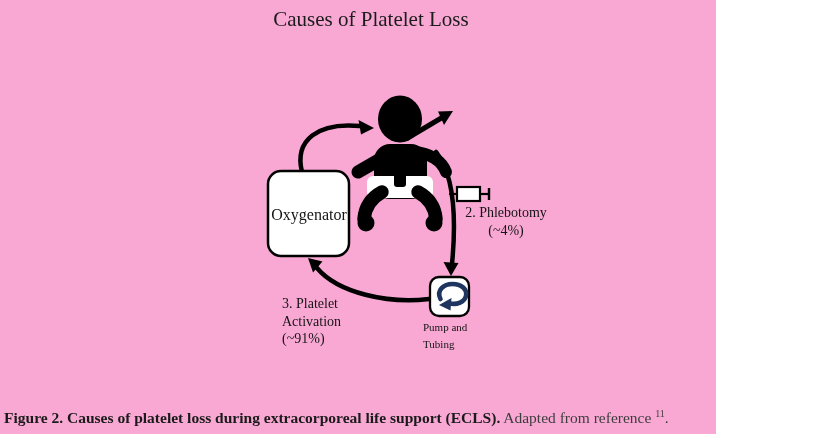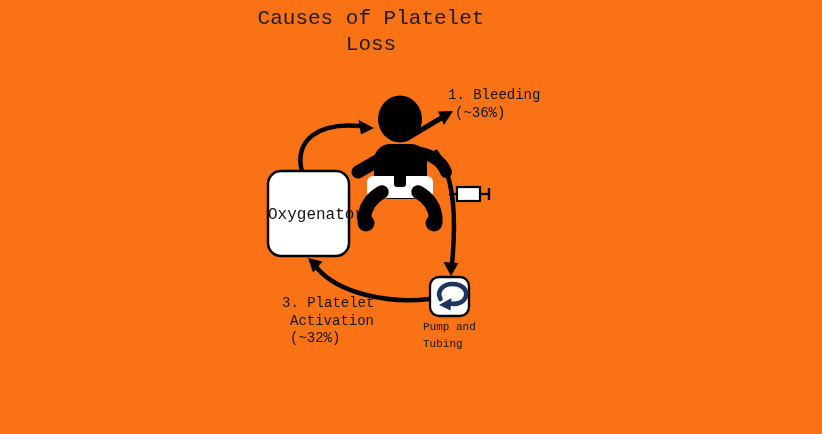--- a/index.html
+++ b/index.html
@@ -1,20 +1,20 @@
 <!DOCTYPE html>
 <html><head>
 <meta charset="utf-8">
 <style>
   html,body{margin:0;padding:0;background:#fff;}
   .screen{
     position:relative;
-    width:822px;height:434px;
-    background:#f97316;
-    font-family:Liberation Mono, monospace;
+    width:716px;height:434px;
+    background:#f9a8d4;
+    font-family:Liberation Serif, serif;
     overflow:hidden;
   }
   .diagram-svg{position:absolute;left:0;top:0;}
   .lbl{
     position:absolute;
     color:#141414;
     font-size:14px;
     line-height:17.5px;
     white-space:nowrap;
   }
@@ -30,21 +30,21 @@
     color:#141414;
     font-size:16px;
     text-align:center;
   }
   .oxygenator-label{left:268px;top:206px;width:82px;}
   .pump-label{left:423px;top:319px;text-align:left;font-size:11px;line-height:16.5px;}
   .bleeding-label{left:448px;top:87px;}
   .bleeding-label .l2{margin-left:7px;}
   .phlebotomy-label{left:453px;top:204px;width:106px;text-align:center;}
   .platelet-label{left:282px;top:295px;}
-  .platelet-label .ind{margin-left:8px;}
+  .platelet-label .ind{margin-left:0;}
   .unknown-label{left:323px;top:375px;white-space:pre;}
   .caption{
     position:absolute;
     left:4px;top:404px;width:816px;
     font-size:15.5px;line-height:20px;
     color:#1f1f1f;
   }
   .caption .bold{font-weight:700;color:#1a1a1a;}
   .caption .reg{font-weight:400;color:#3d3d3d;}
   .caption sup{font-size:10px;color:#3d3d3d;}
@@ -121,27 +121,30 @@
     <div>Causes of Platelet Loss</div>
   </div>
 
   <div class="node-label oxygenator-label">Oxygenator</div>
 
   <div class="node-label pump-label">
     <div>Pump and</div>
     <div>Tubing</div>
   </div>
 
-  <div class="lbl bleeding-label">
-    <div>1. Bleeding</div>
-    <div class="l2">(~36%)</div>
+
+  <div class="lbl phlebotomy-label">
+    <div>2. Phlebotomy</div>
+    <div>(~4%)</div>
   </div>
-
 
   <div class="lbl platelet-label">
     <div>3. Platelet</div>
     <div class="ind">Activation</div>
-    <div class="ind">(~32%)</div>
+    <div class="ind">(~91%)</div>
   </div>
 
 
+  <div class="caption">
+    <span class="bold">Figure 2. Causes of platelet loss during extracorporeal life support (ECLS).</span><span class="reg"> Adapted from reference </span><sup>11</sup><span class="reg">.</span>
+  </div>
 
 </div>
 
 </body></html>

